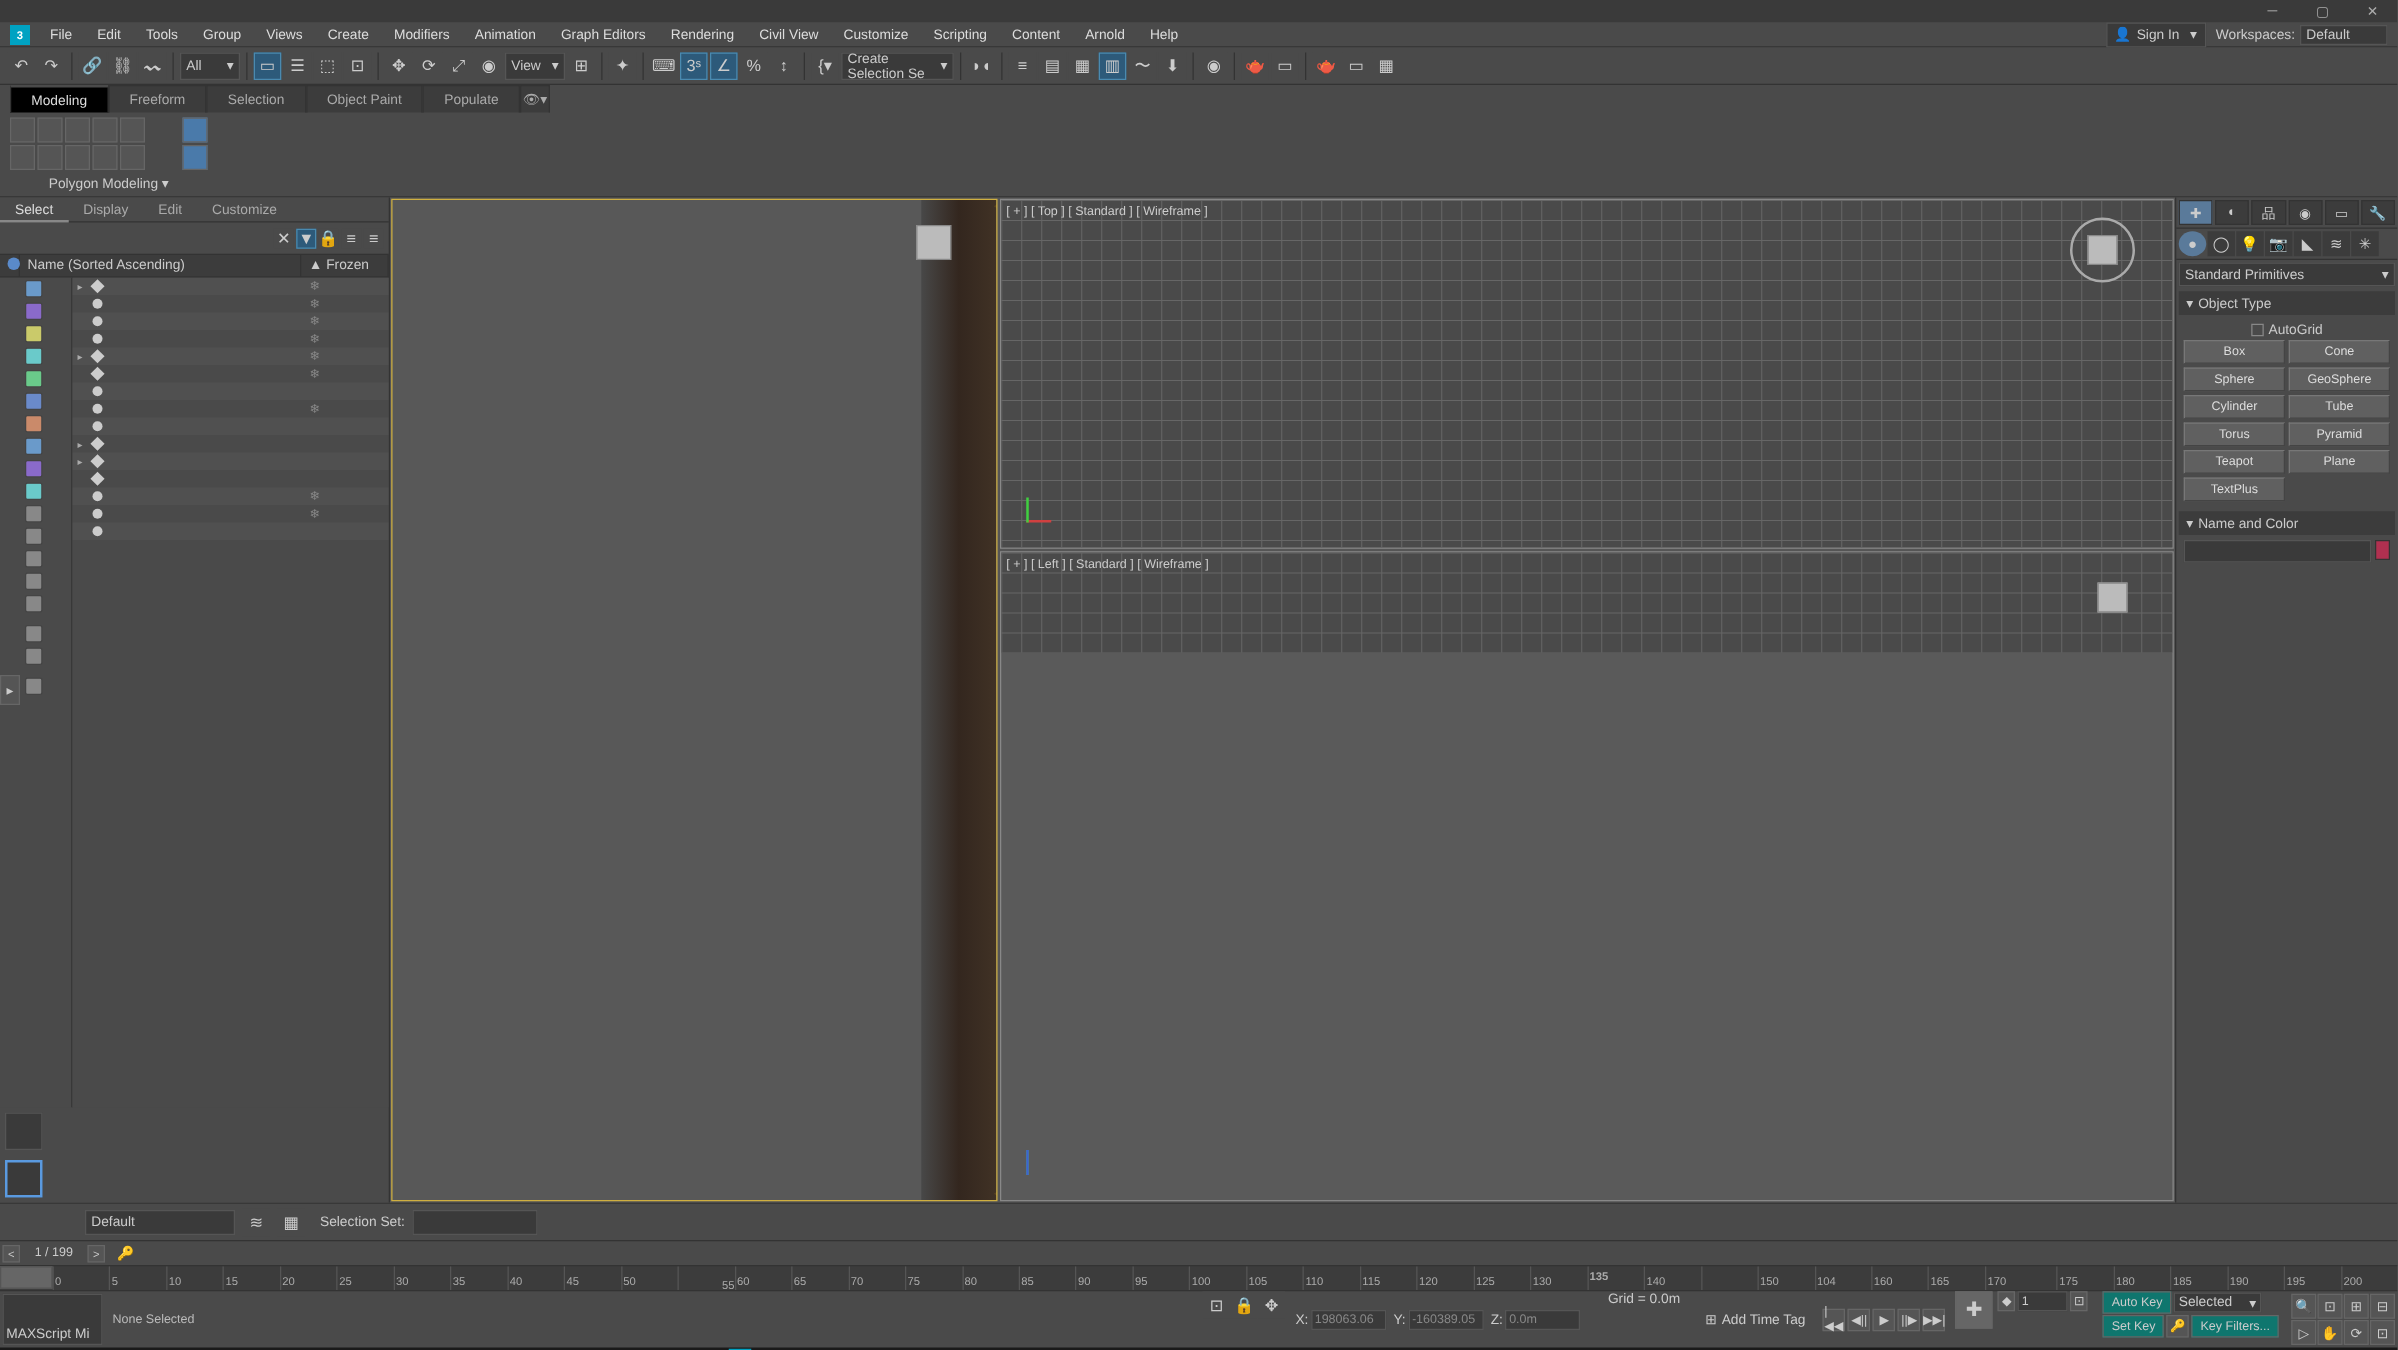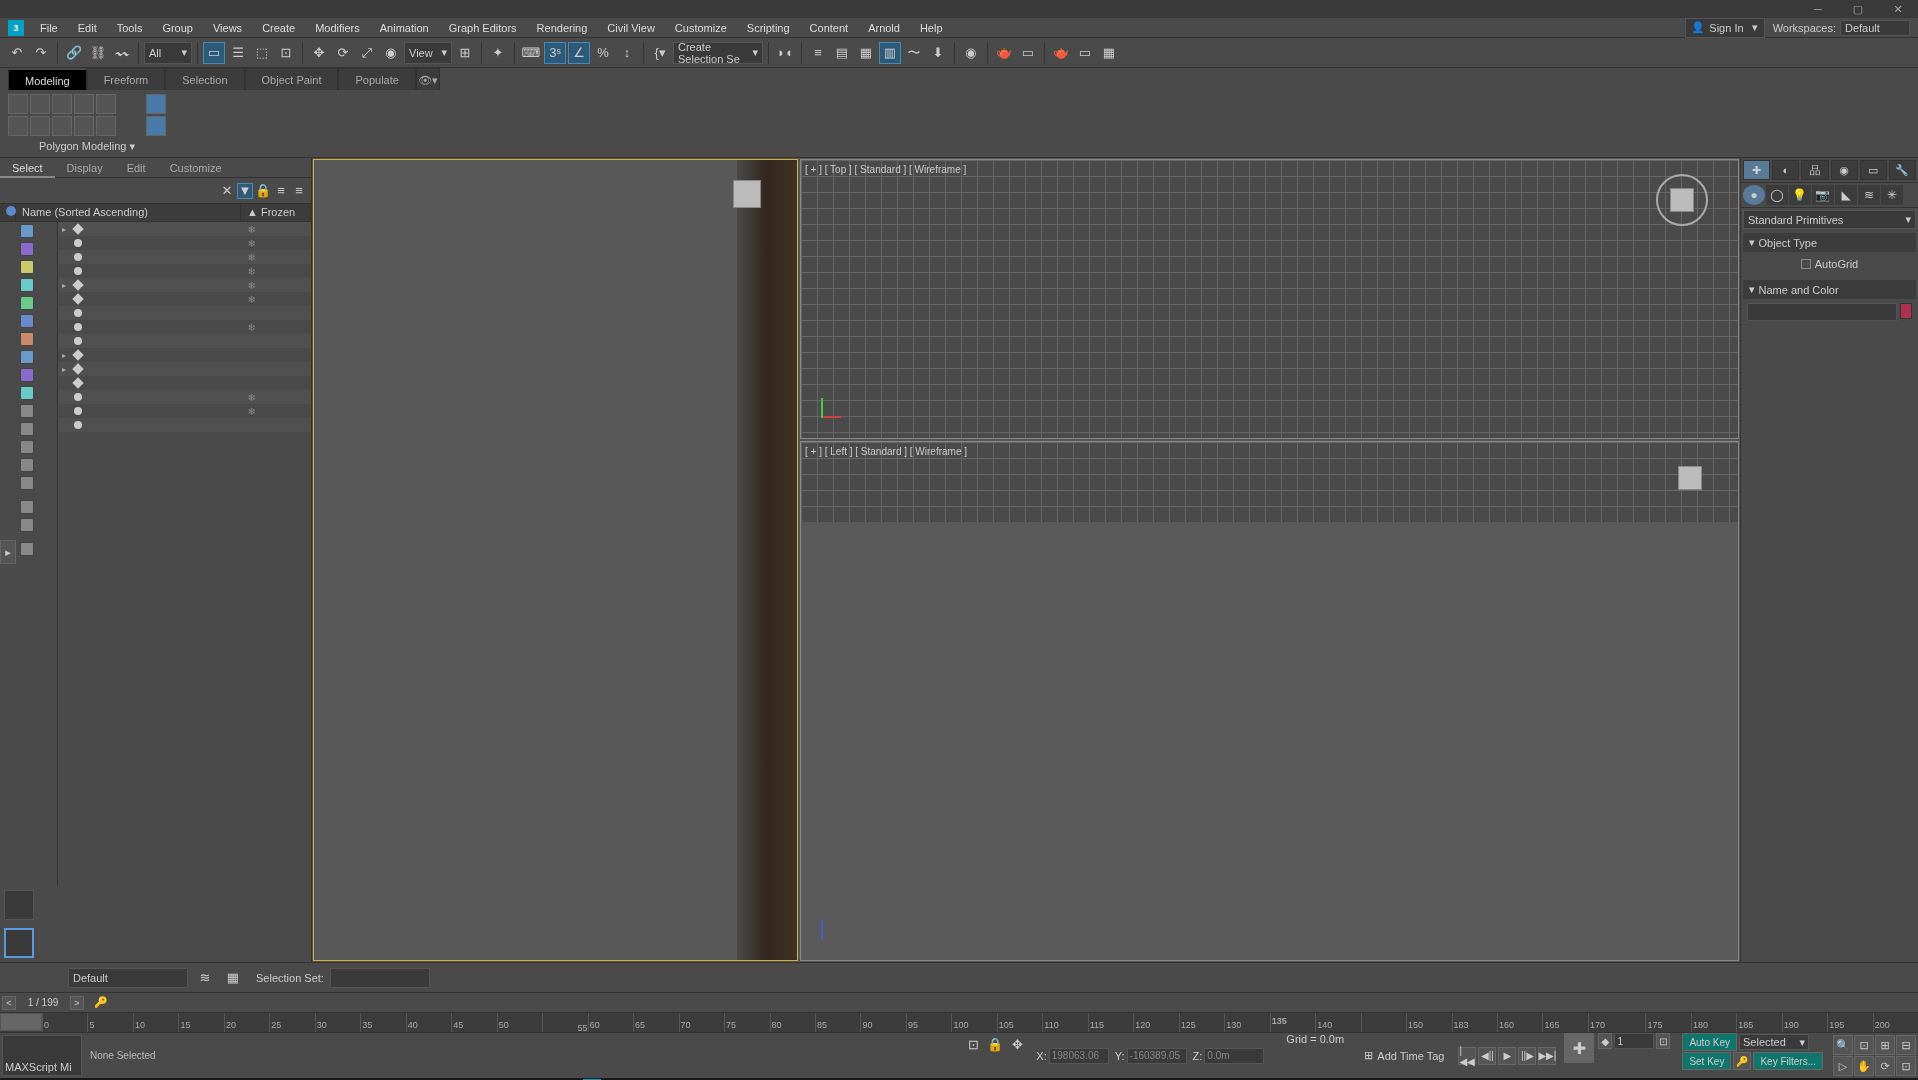--- a/index.html
+++ b/index.html
@@ -482,20 +482,33 @@
     <div class="rp-rollout">
       <div class="rp-roll-head">
         <span>▾</span>
         <span>Object Type</span>
       </div>
       <div class="rp-roll-body">
         <div class="rp-autogrid">
           <span class="chk"></span>
           <span>AutoGrid</span>
         </div>
+        <div class="rp-btngrid">
+          <div class="rp-objbtn">Box</div>
+          <div class="rp-objbtn">Cone</div>
+          <div class="rp-objbtn">Sphere</div>
+          <div class="rp-objbtn">GeoSphere</div>
+          <div class="rp-objbtn">Cylinder</div>
+          <div class="rp-objbtn">Tube</div>
+          <div class="rp-objbtn">Torus</div>
+          <div class="rp-objbtn">Pyramid</div>
+          <div class="rp-objbtn">Teapot</div>
+          <div class="rp-objbtn">Plane</div>
+          <div class="rp-objbtn">TextPlus</div>
+        </div>
       </div>
     </div>
     <div class="rp-rollout">
       <div class="rp-roll-head">
         <span>▾</span>
         <span>Name and Color</span>
       </div>
       <div class="rp-roll-body">
         <div style="display:flex;gap:3px">
           <input style="flex: 1 1 0%; height: 18px; background: rgb(58, 58, 58); border: 1px solid rgb(85, 85, 85); color: rgb(204, 204, 204); padding: 0px 3px;">
@@ -551,21 +564,21 @@
       <div style="flex: 1 1 0%; border-left: 1px solid rgb(85, 85, 85); font-size: 9px; color: rgb(170, 170, 170); padding-left: 1px; padding-top: 7px; min-width: 0px; overflow: hidden;">105</div>
       <div style="flex: 1 1 0%; border-left: 1px solid rgb(85, 85, 85); font-size: 9px; color: rgb(170, 170, 170); padding-left: 1px; padding-top: 7px; min-width: 0px; overflow: hidden;">110</div>
       <div style="flex: 1 1 0%; border-left: 1px solid rgb(85, 85, 85); font-size: 9px; color: rgb(170, 170, 170); padding-left: 1px; padding-top: 7px; min-width: 0px; overflow: hidden;">115</div>
       <div style="flex: 1 1 0%; border-left: 1px solid rgb(85, 85, 85); font-size: 9px; color: rgb(170, 170, 170); padding-left: 1px; padding-top: 7px; min-width: 0px; overflow: hidden;">120</div>
       <div style="flex: 1 1 0%; border-left: 1px solid rgb(85, 85, 85); font-size: 9px; color: rgb(170, 170, 170); padding-left: 1px; padding-top: 7px; min-width: 0px; overflow: hidden;">125</div>
       <div style="flex: 1 1 0%; border-left: 1px solid rgb(85, 85, 85); font-size: 9px; color: rgb(170, 170, 170); padding-left: 1px; padding-top: 7px; min-width: 0px; overflow: hidden;">130</div>
       <div style="flex: 1 1 0%; border-left: 1px solid rgb(85, 85, 85); font-size: 9px; color: rgb(170, 170, 170); padding-left: 1px; padding-top: 3px; min-width: 0px; overflow: hidden; font-weight: bold;">135</div>
       <div style="flex: 1 1 0%; border-left: 1px solid rgb(85, 85, 85); font-size: 9px; color: rgb(170, 170, 170); padding-left: 1px; padding-top: 7px; min-width: 0px; overflow: hidden;">140</div>
       <div style="flex: 1 1 0%; border-left: 1px solid rgb(85, 85, 85); font-size: 9px; color: rgb(170, 170, 170); padding-left: 1px; padding-top: 19px; min-width: 0px; overflow: hidden;">145</div>
       <div style="flex: 1 1 0%; border-left: 1px solid rgb(85, 85, 85); font-size: 9px; color: rgb(170, 170, 170); padding-left: 1px; padding-top: 7px; min-width: 0px; overflow: hidden;">150</div>
-      <div style="flex: 1 1 0%; border-left: 1px solid rgb(85, 85, 85); font-size: 9px; color: rgb(170, 170, 170); padding-left: 1px; padding-top: 7px; min-width: 0px; overflow: hidden;">183</div>
+      <div style="flex: 1 1 0%; border-left: 1px solid rgb(85, 85, 85); font-size: 9px; color: rgb(170, 170, 170); padding-left: 1px; padding-top: 7px; min-width: 0px; overflow: hidden;">104</div>
       <div style="flex: 1 1 0%; border-left: 1px solid rgb(85, 85, 85); font-size: 9px; color: rgb(170, 170, 170); padding-left: 1px; padding-top: 7px; min-width: 0px; overflow: hidden;">160</div>
       <div style="flex: 1 1 0%; border-left: 1px solid rgb(85, 85, 85); font-size: 9px; color: rgb(170, 170, 170); padding-left: 1px; padding-top: 7px; min-width: 0px; overflow: hidden;">165</div>
       <div style="flex: 1 1 0%; border-left: 1px solid rgb(85, 85, 85); font-size: 9px; color: rgb(170, 170, 170); padding-left: 1px; padding-top: 7px; min-width: 0px; overflow: hidden;">170</div>
       <div style="flex: 1 1 0%; border-left: 1px solid rgb(85, 85, 85); font-size: 9px; color: rgb(170, 170, 170); padding-left: 1px; padding-top: 7px; min-width: 0px; overflow: hidden; margin-left: 12px;">175</div>
       <div style="flex: 1 1 0%; border-left: 1px solid rgb(85, 85, 85); font-size: 9px; color: rgb(170, 170, 170); padding-left: 1px; padding-top: 7px; min-width: 0px; overflow: hidden;">180</div>
       <div style="flex: 1 1 0%; border-left: 1px solid rgb(85, 85, 85); font-size: 9px; color: rgb(170, 170, 170); padding-left: 1px; padding-top: 7px; min-width: 0px; overflow: hidden;">185</div>
       <div style="flex: 1 1 0%; border-left: 1px solid rgb(85, 85, 85); font-size: 9px; color: rgb(170, 170, 170); padding-left: 1px; padding-top: 7px; min-width: 0px; overflow: hidden;">190</div>
       <div style="flex: 1 1 0%; border-left: 1px solid rgb(85, 85, 85); font-size: 9px; color: rgb(170, 170, 170); padding-left: 1px; padding-top: 7px; min-width: 0px; overflow: hidden;">195</div>
       <div style="flex: 1 1 0%; border-left: 1px solid rgb(85, 85, 85); font-size: 9px; color: rgb(170, 170, 170); padding-left: 1px; padding-top: 7px; min-width: 0px; overflow: hidden;">200</div>
     </div>

